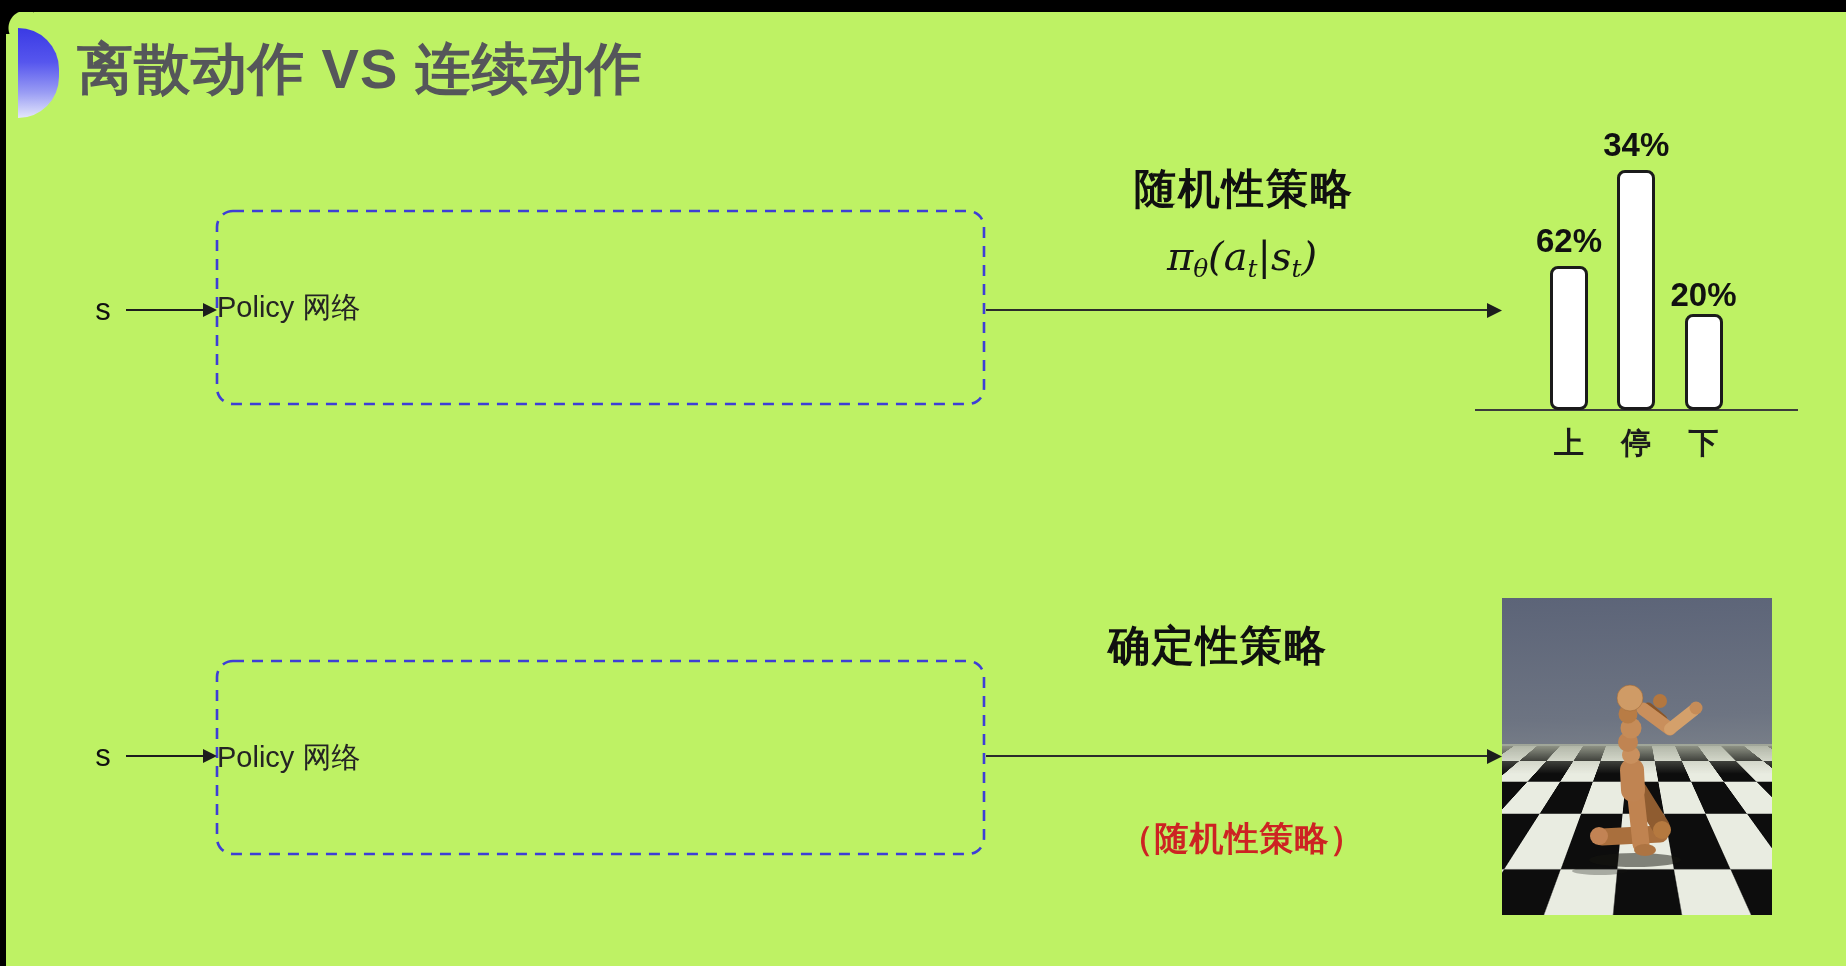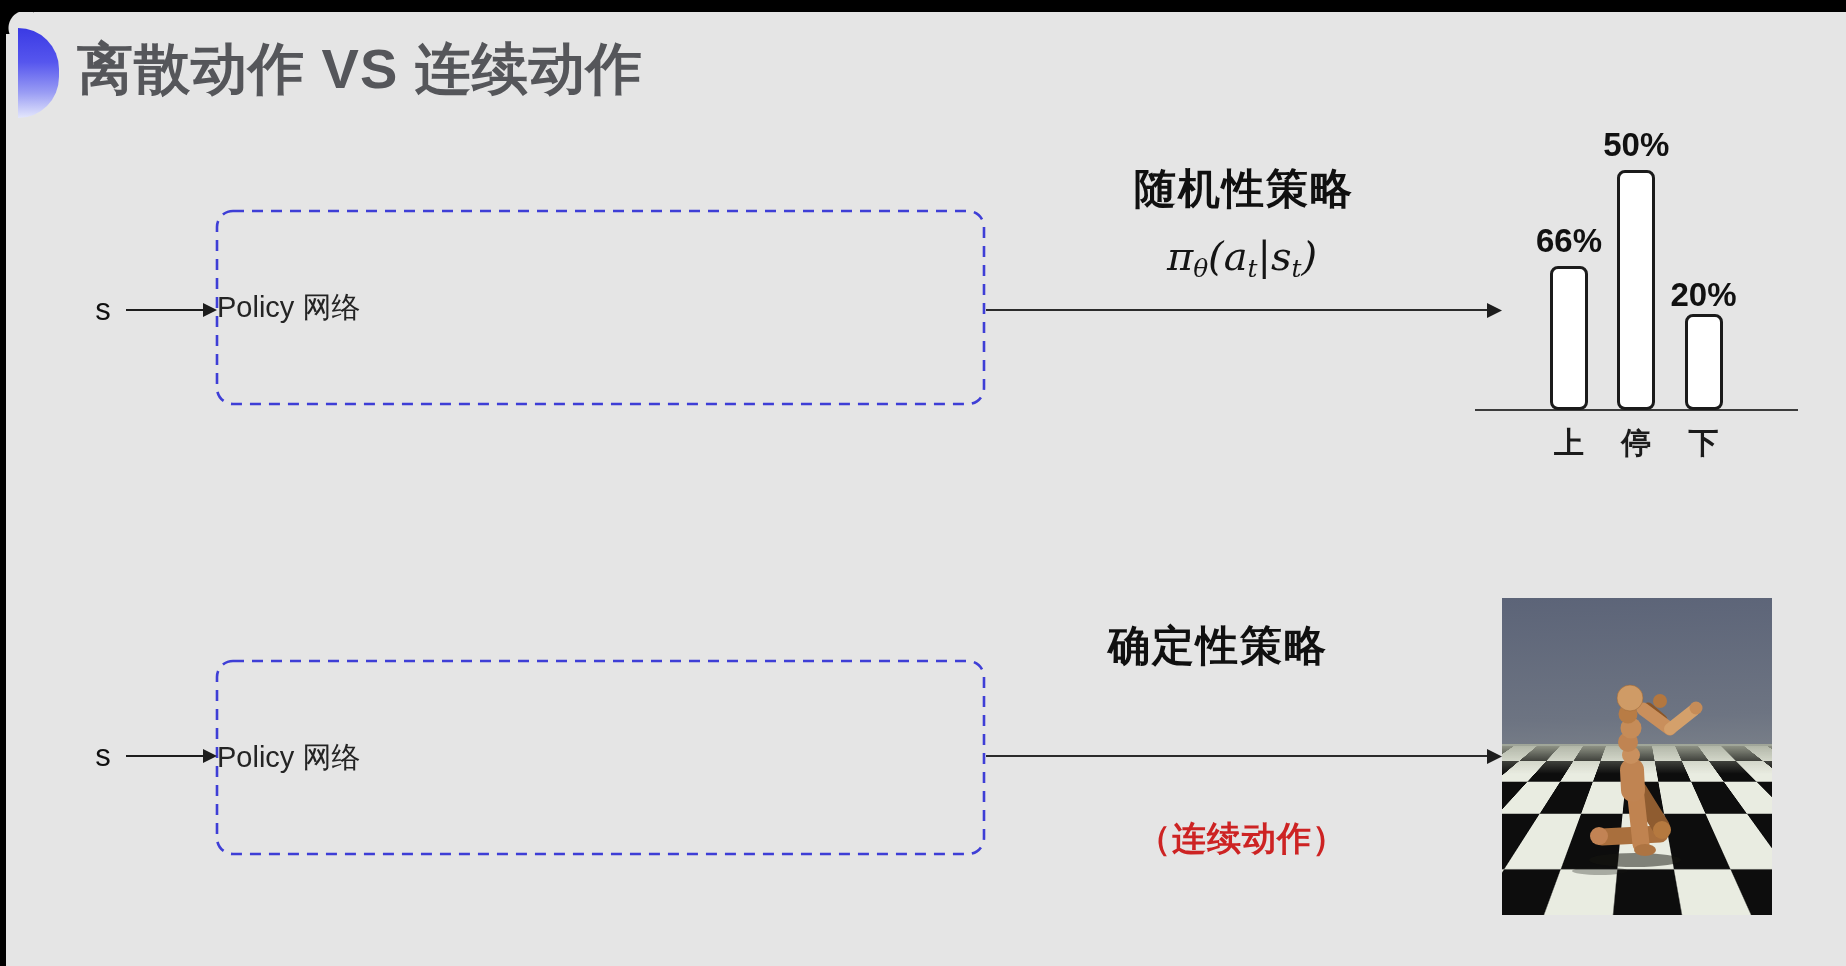--- a/index.html
+++ b/index.html
@@ -1,18 +1,18 @@
 <!DOCTYPE html>
 <html><head>
 <meta charset="utf-8">
 <style>
   html,body{margin:0;padding:0;background:#000;}
   body{width:1846px;height:966px;position:relative;overflow:hidden;
        font-family:"Liberation Sans",sans-serif;}
-  .slide{position:absolute;inset:0;background:#e5e5e5;}
+  .slide{position:absolute;inset:0;background:#bef264;}
   
   .bar-top{position:absolute;left:0;top:0;width:1846px;height:12px;background:#000;}
   .bar-left{position:absolute;left:0;top:0;width:6px;height:966px;background:#000;}
   .corner-tl{position:absolute;left:0;top:0;width:34px;height:34px;
      background:radial-gradient(circle at 26px 28px, rgba(0,0,0,0) 17px, #000 18px);}
   
   .deco-half-circle{position:absolute;left:18px;top:28px;width:41px;height:90px;
      border-radius:0 45px 45px 0;
      background:linear-gradient(180deg,#3a3ae4 0%,#5656ee 38%,#9a9df4 72%,#e4e7fc 100%);}
   .page-title{position:absolute;left:77px;top:38px;font-size:56px;line-height:62px;
@@ -79,36 +79,36 @@
 
   <div class="abs s-label" style="left:83px;top:292px;">s</div>
   <div class="abs box-label-wrap" style="left:217px;top:211px;width:767px;height:193px;">
     <span>Policy 网络</span>
   </div>
   <div class="abs formula" style="left:1082px;top:233px;"><span>π</span><span class="sub">θ</span><span>(a</span><span class="sub">t</span><span>|s</span><span class="sub">t</span><span>)</span></div>
   <div class="abs policy-name" style="left:1084px;top:161px;">随机性策略</div>
 
   <div class="chart">
       <div class="vbar" style="left: 75px; top: 161px; height: 144px;"></div>
-      <div class="pct" style="left: 46px; top: 117px;">66%</div>
+      <div class="pct" style="left: 46px; top: 117px;">62%</div>
       <div class="cat" style="left: 62px;">上</div>
       <div class="vbar" style="left: 142.25px; top: 65px; height: 240px;"></div>
-      <div class="pct" style="left: 113.25px; top: 21px;">50%</div>
+      <div class="pct" style="left: 113.25px; top: 21px;">34%</div>
       <div class="cat" style="left: 129.25px;">停</div>
       <div class="vbar" style="left: 209.5px; top: 209px; height: 96px;"></div>
       <div class="pct" style="left: 180.5px; top: 165px; margin-top: 6px;">20%</div>
       <div class="cat" style="left: 196.5px;">下</div>
     </div>
 
   <div class="abs s-label" style="left:83px;top:738px;">s</div>
   <div class="abs box-label-wrap" style="left:217px;top:661px;width:767px;height:193px;">
     <span>Policy 网络</span>
   </div>
   <div class="abs policy-name" style="left:1058px;top:618px;">确定性策略</div>
-  <div class="abs action-note" style="left:1082px;top:816px;">（连续动作）</div>
+  <div class="abs action-note" style="left:1082px;top:816px;">（随机性策略）</div>
 
   <div class="robot">
     <div class="sky"></div>
     <div class="floor"></div>
     <div class="haze"></div>
     <div class="glare"></div>
     <svg viewBox="0 0 270 317" width="270" height="317">
       <ellipse cx="133" cy="262" rx="46" ry="7" fill="#15150f" opacity="0.5"></ellipse>
       <ellipse cx="98" cy="273" rx="28" ry="4" fill="#15150f" opacity="0.3"></ellipse>
 

